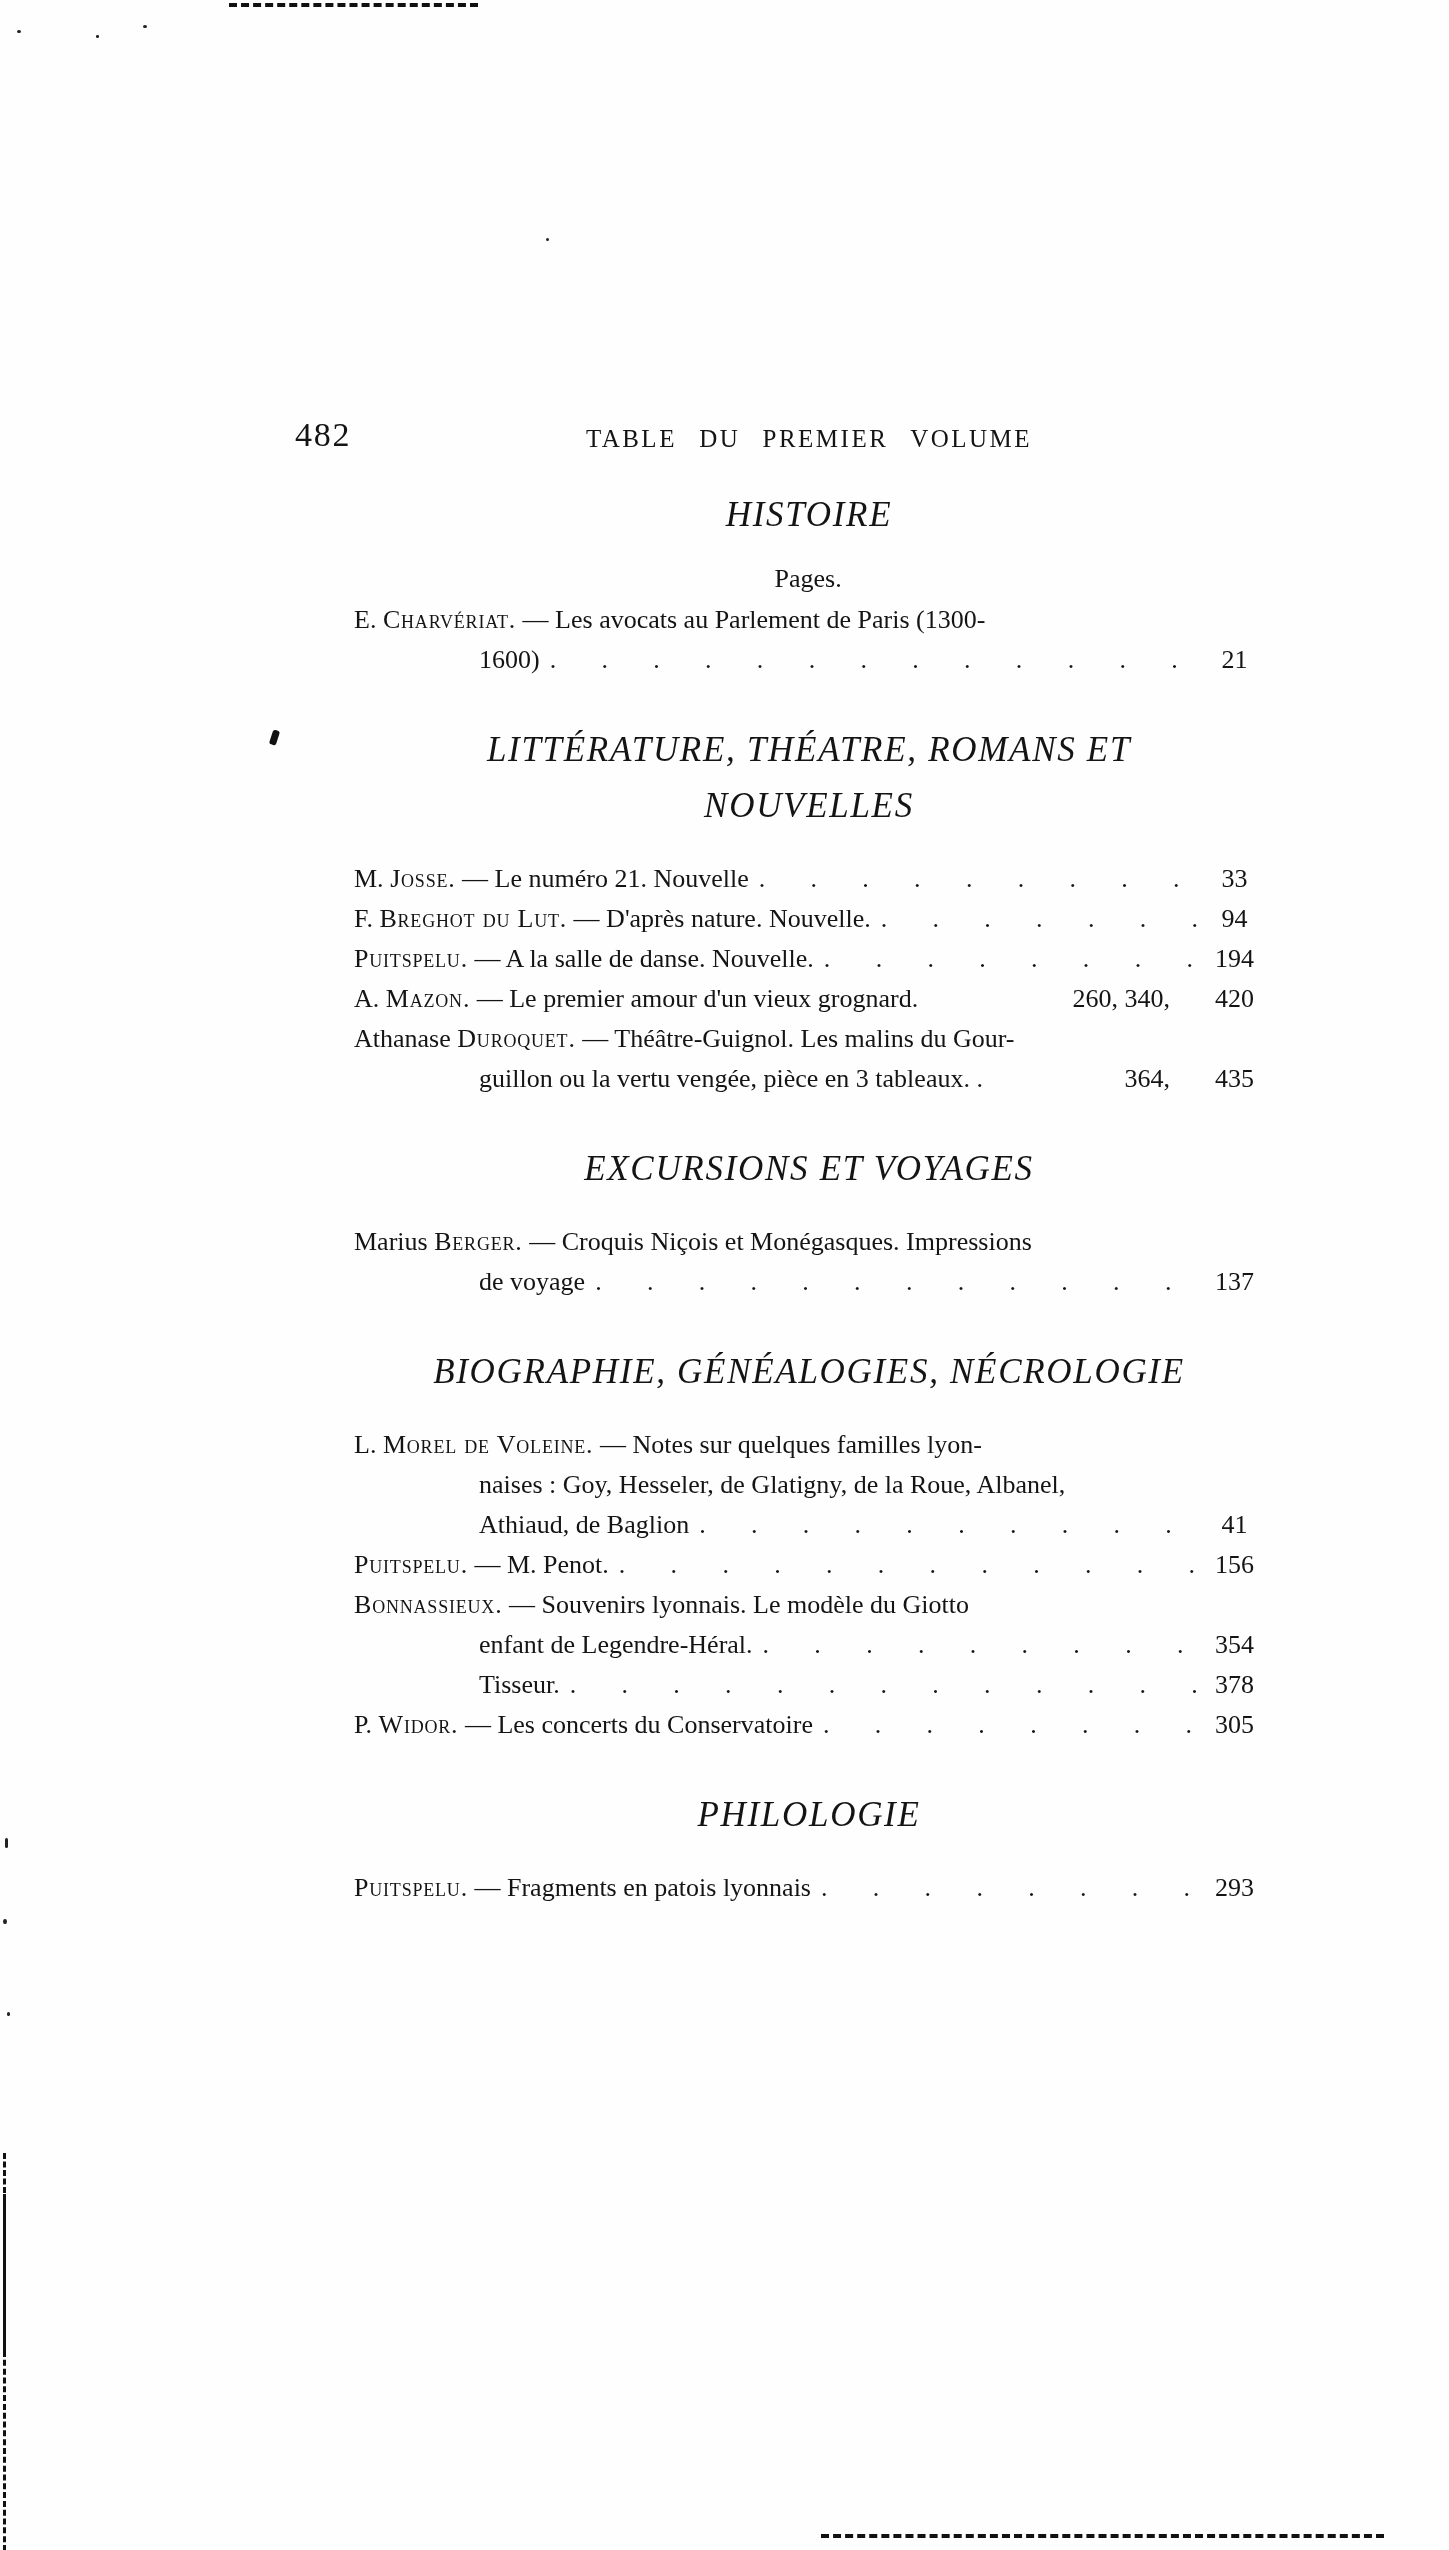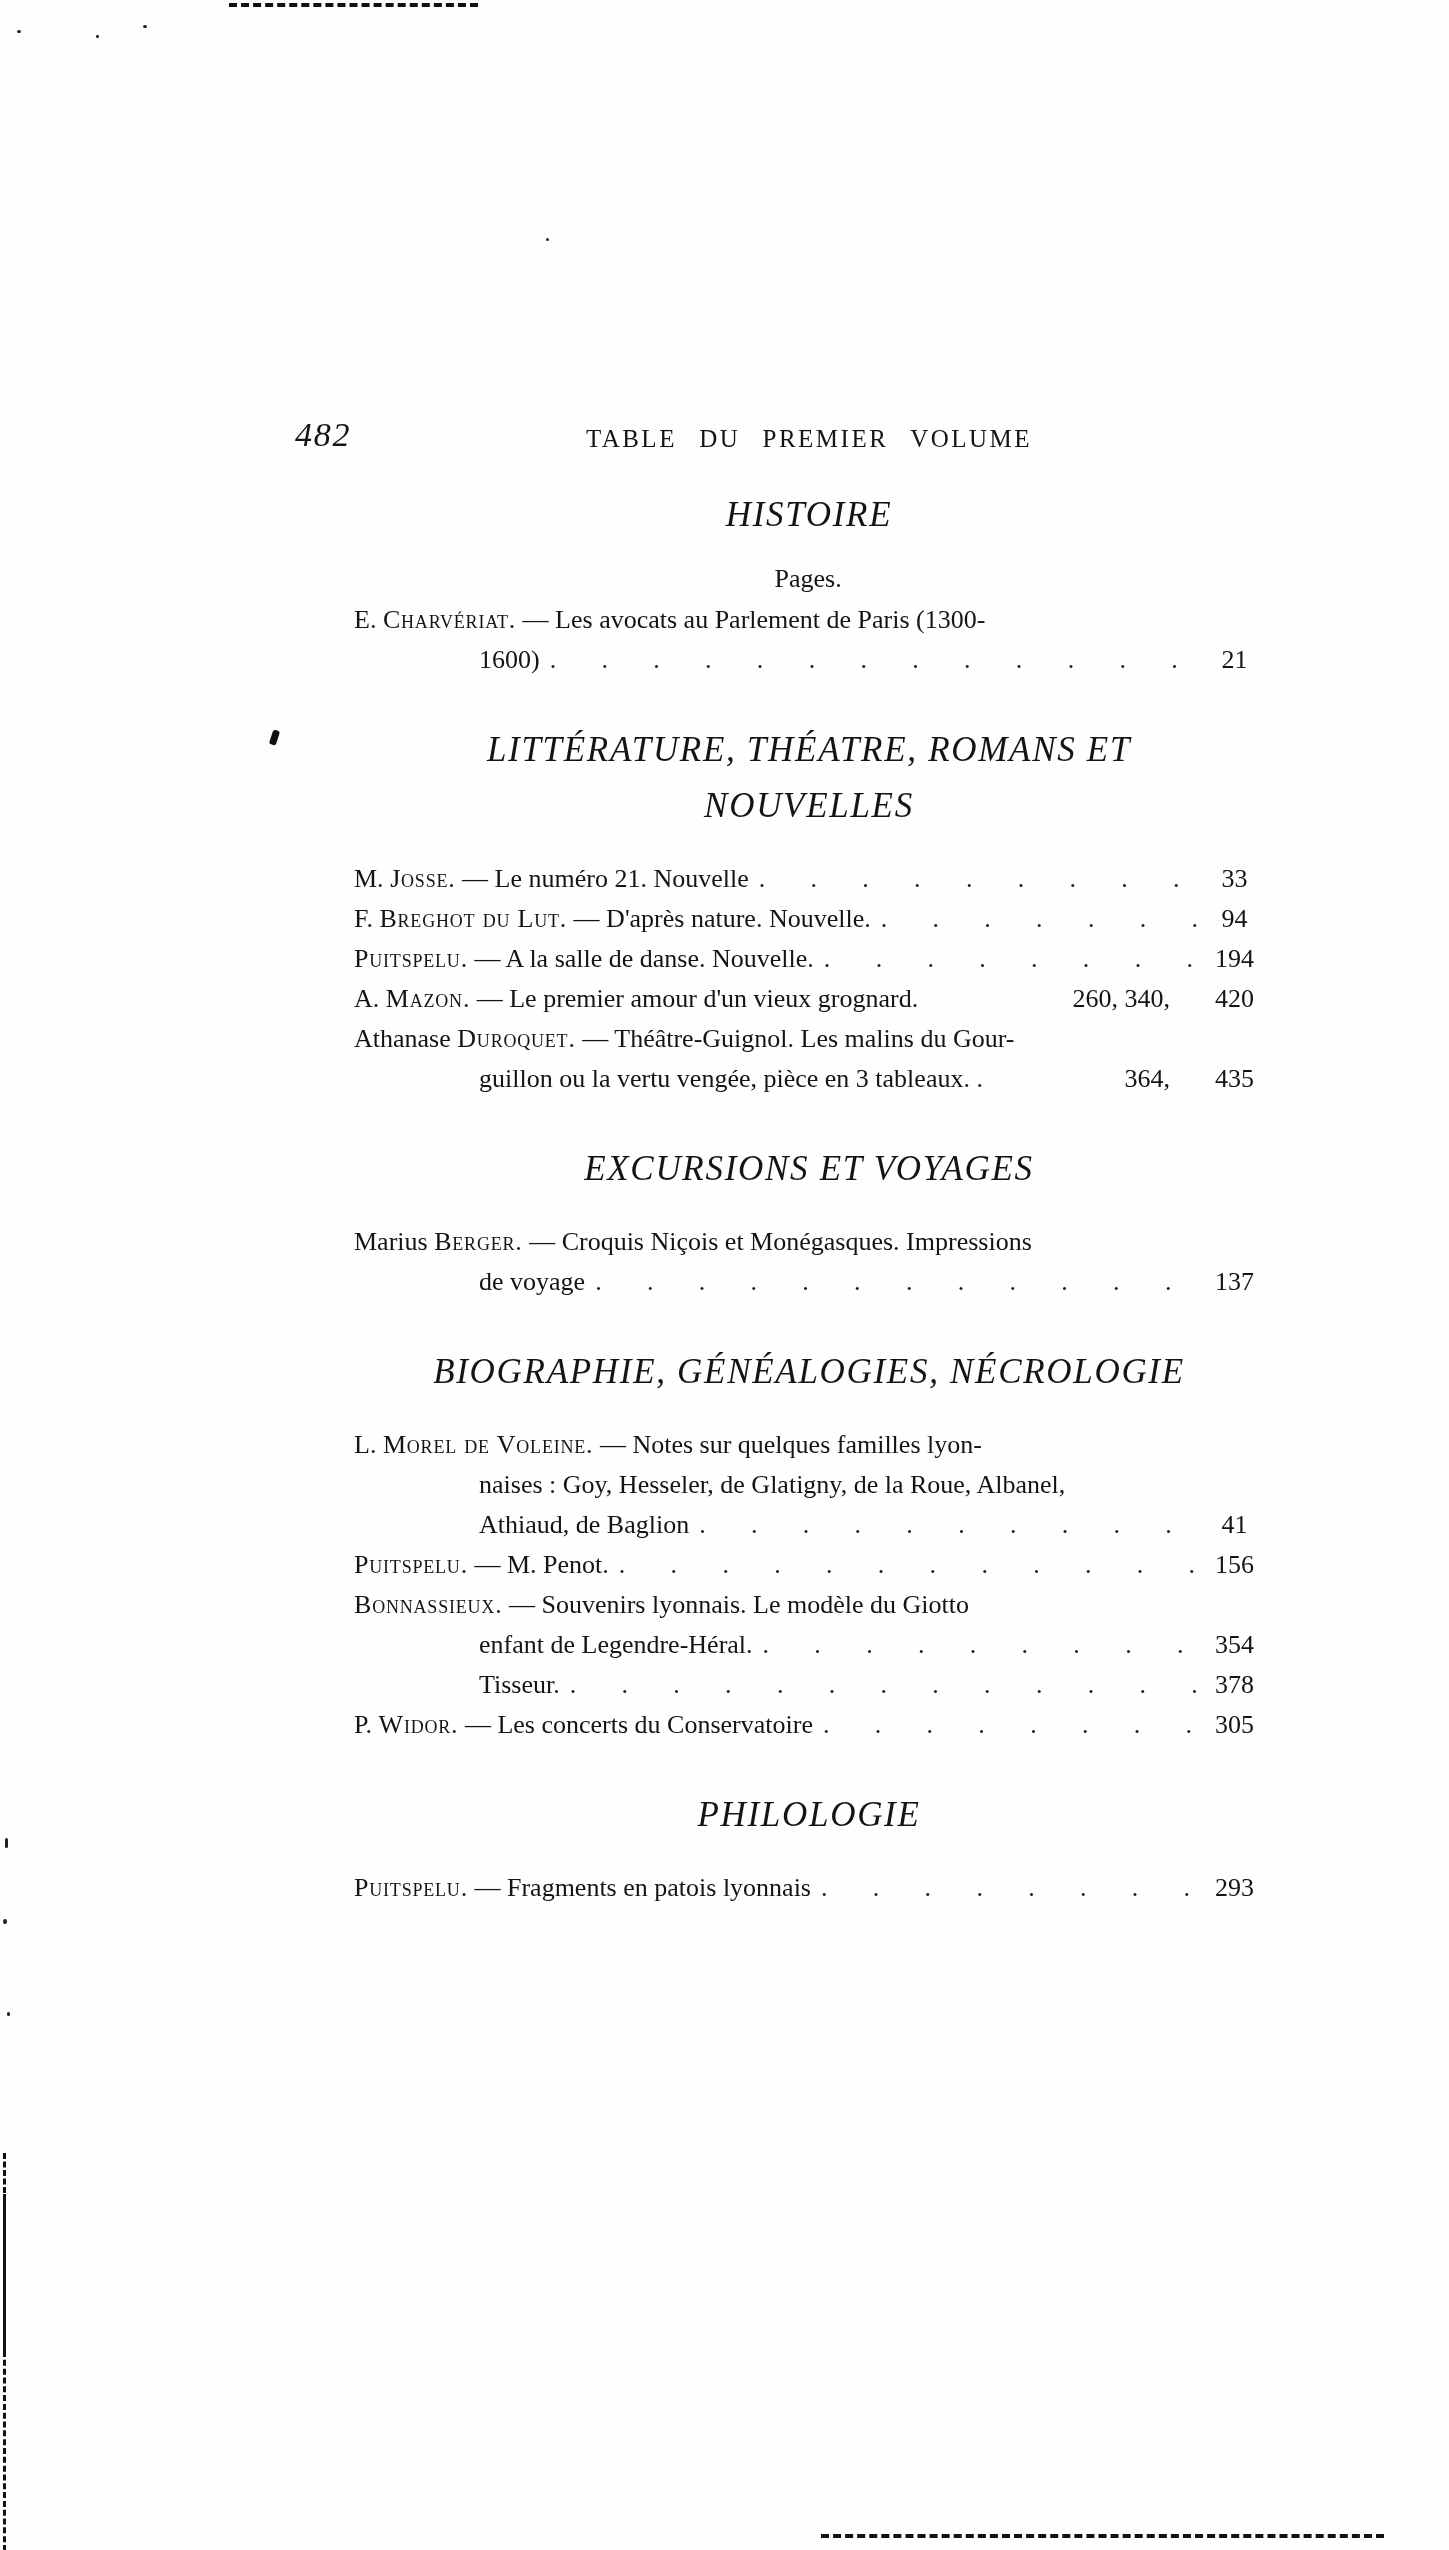--- a/index.html
+++ b/index.html
@@ -2,21 +2,21 @@
 <html style="font-size:13.5px"><head>
 <meta charset="utf-8">
 <style>
   html,body{margin:0;padding:0;}
   body{
     width:1450px;height:2550px;position:relative;overflow:hidden;
     background:#fefefe;color:#141414;
     font-family:"Liberation Serif","DejaVu Serif",serif;
   }
   
-  .folio{position:absolute;left:295px;top:416px;font-size:34px;letter-spacing:1.7px;font-style:italic;}
+  .folio{position:absolute;left:295px;top:416px;font-size:34px;letter-spacing:1.7px;}
   .doc-title{
     position:absolute;left:354px;top:425px;width:910px;text-align:center;
     font-size:25px;letter-spacing:2.5px;word-spacing:13.5px;
   }
   
   .content{position:absolute;left:354px;top:445px;width:910px;}
   .sec-heading{
     font-style:italic;font-size:35px;line-height:56px;text-align:center;
     letter-spacing:1.7px;margin:42px 0 25px;
   }

